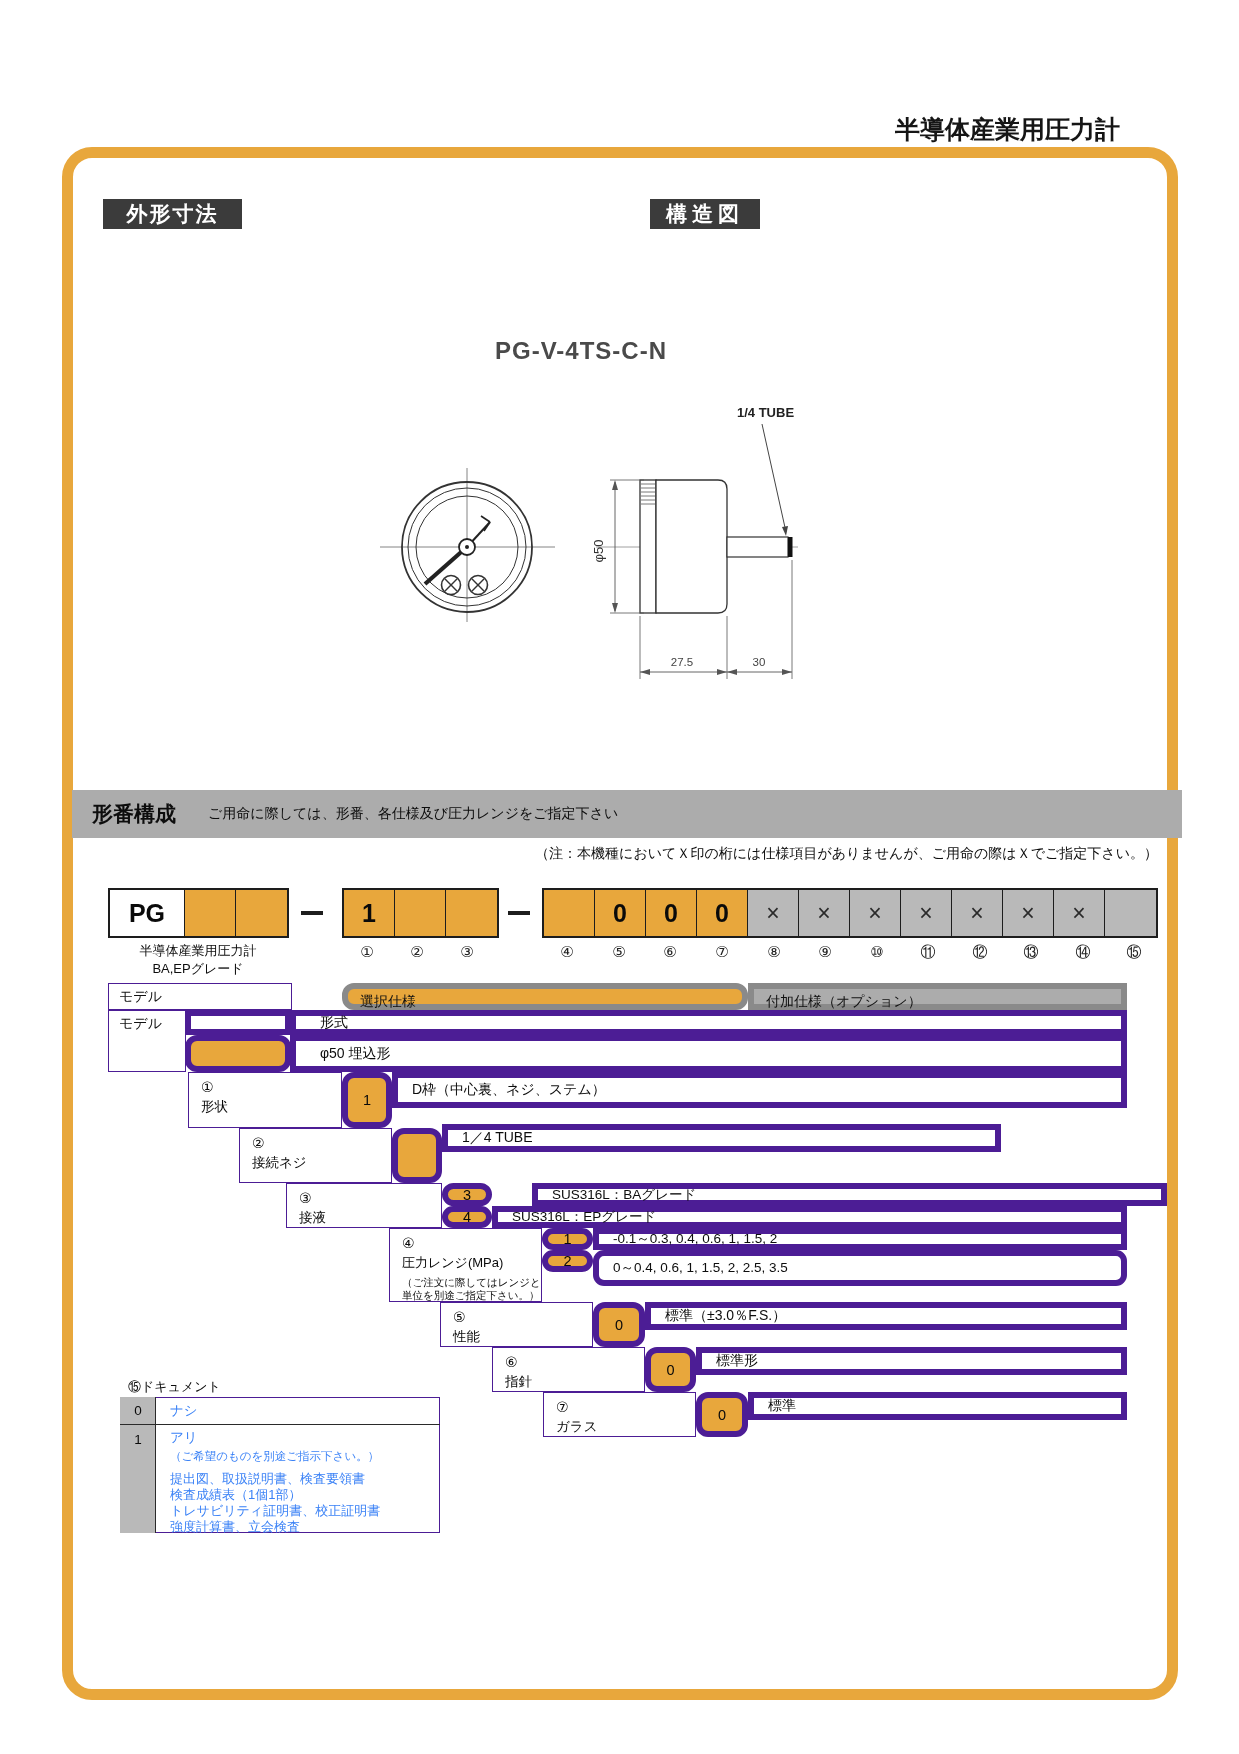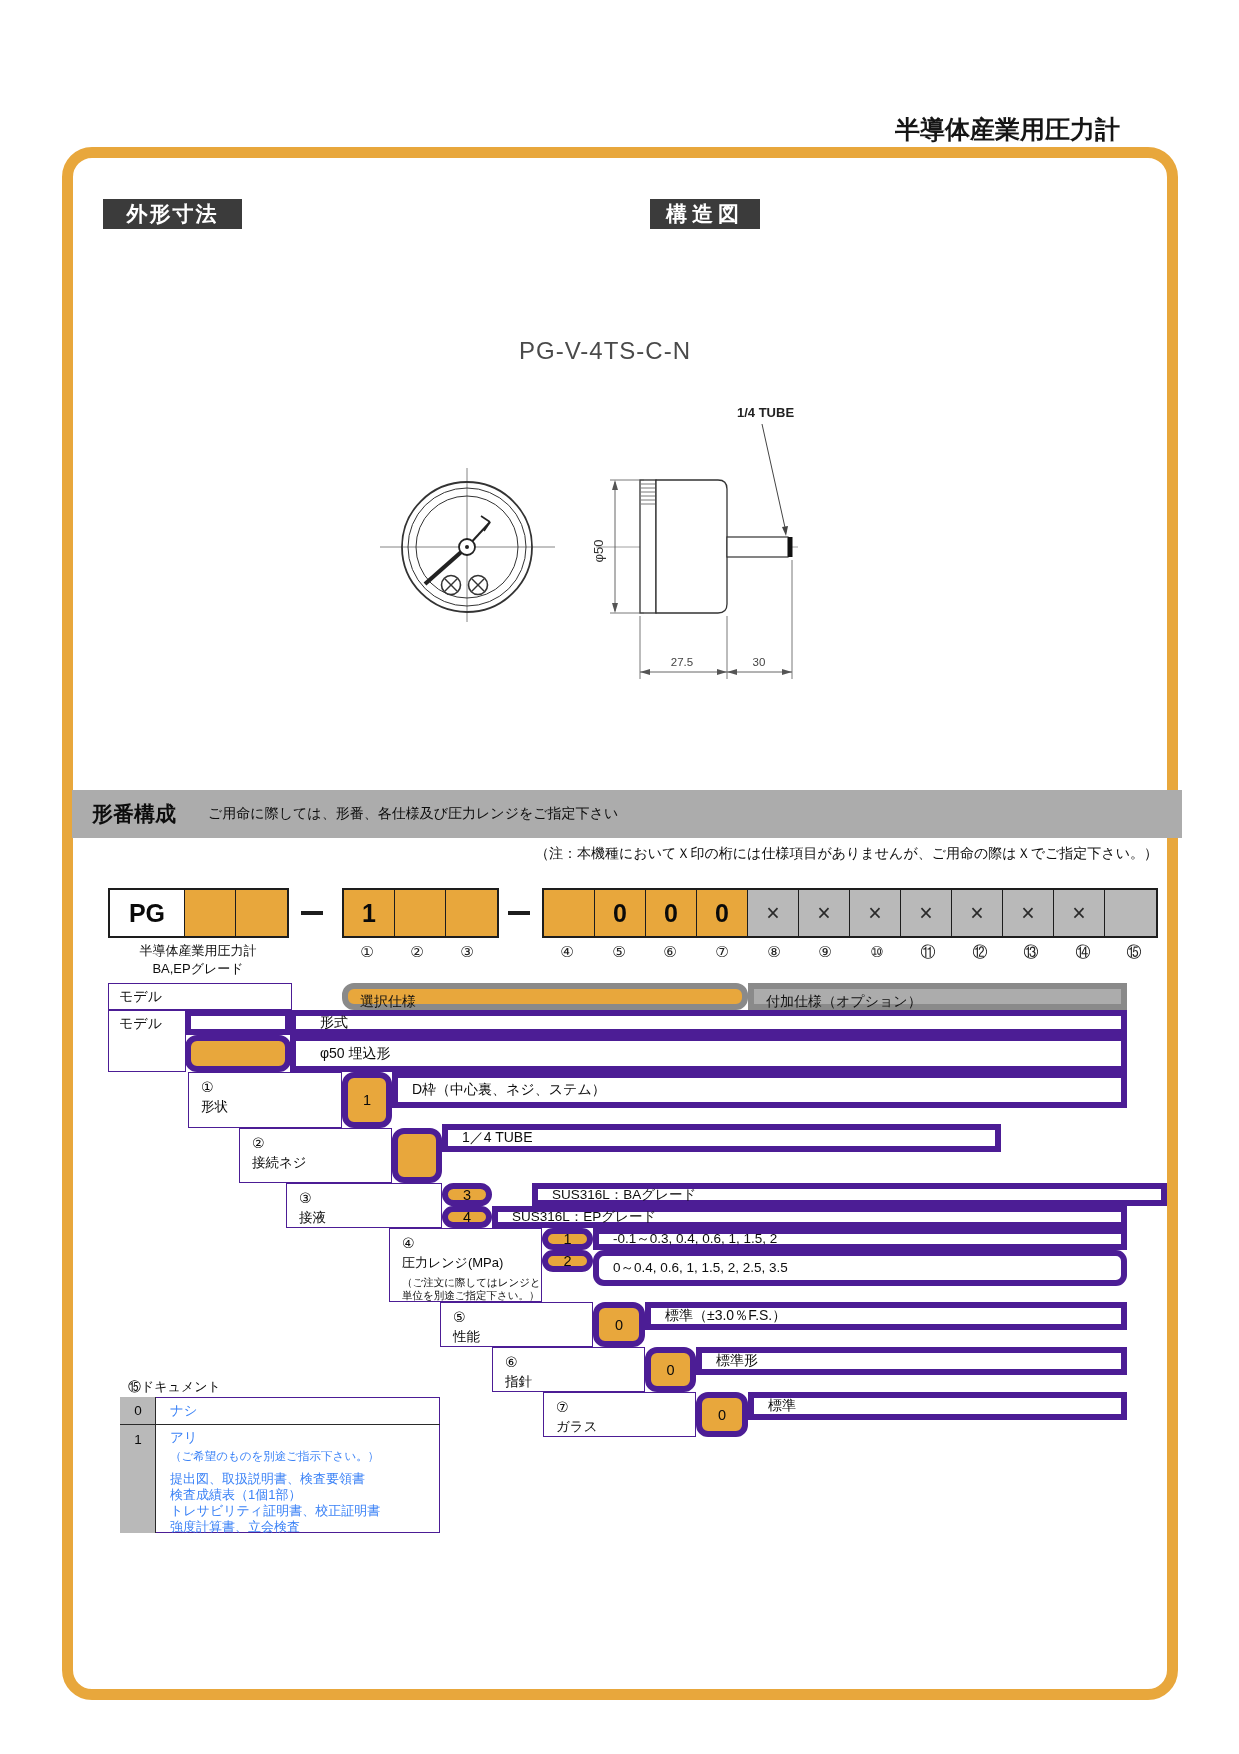--- a/index.html
+++ b/index.html
@@ -17,22 +17,22 @@
   .tag {
     position:absolute; height:30px; background:#3B3B3B; color:#fff;
     display:flex; align-items:center; justify-content:center;
     font-size:21px; font-weight:bold;
   }
   .page-title {
     position:absolute; left:850px; top:113px; width:270px;
     text-align:right; font-size:25px; font-weight:bold; color:#151515;
   }
   .model-title {
-    position:absolute; left:450px; top:337px; width:310px; text-align:center;
-    font-size:24px; font-weight:normal; color:#4A4A4A; letter-spacing:1px;
+    position:absolute; left:426px; top:337px; width:310px; text-align:center;
+    font-size:24px; font-weight:bold; color:#4A4A4A; letter-spacing:1px;
   }
   .graybar {
     position:absolute; left:72px; top:790px; width:1110px; height:48px;
     background:#ACACAC; display:flex; align-items:center;
   }
   .graybar .t1 { font-size:21px; font-weight:bold; margin-left:20px; color:#0d0d0d; }
   .graybar .t2 { font-size:14px; margin-left:32px; color:#0d0d0d; }
   .noteline {
     position:absolute; left:400px; top:845px; width:758px;
     text-align:right; font-size:14px; color:#0d0d0d;

